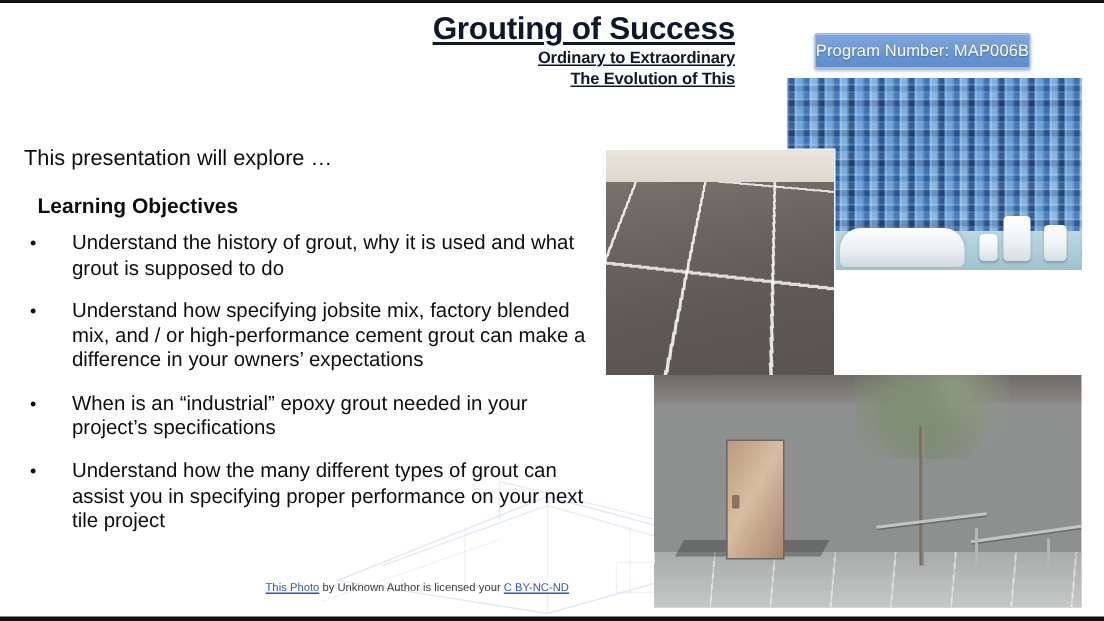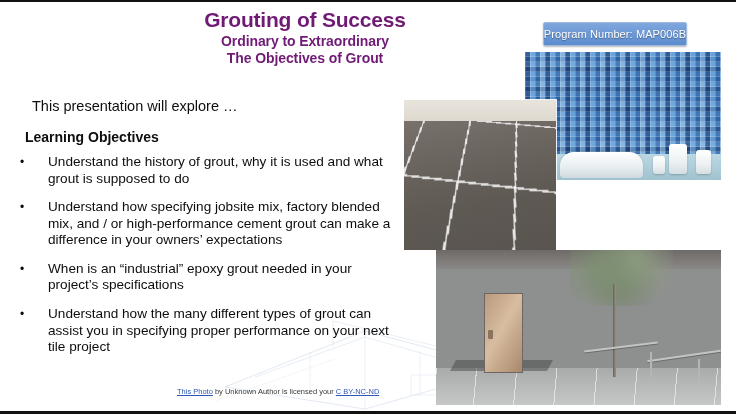--- a/index.html
+++ b/index.html
@@ -22,30 +22,31 @@
     width:300px;height:120px;
     opacity:.55;
     pointer-events:none;
   }
 
   
   .title-block{
     position:absolute;
     left:120px;top:6px;
     width:370px;
-    text-align:center;
-    color:#701a75;
+    text-align:right;
+    color:#0f172a;
+    text-decoration:underline;
   }
   .title-main{
     font-size:21px;font-weight:bold;
     letter-spacing:-.2px;
     line-height:1.18;
   }
   .title-sub{
-    font-size:14px;font-weight:bold;
+    font-size:11px;font-weight:bold;
     line-height:1.25;
     letter-spacing:-.1px;
   }
 
   
   .badge{
     position:absolute;
     left:543px;top:20px;
     width:142px;height:22px;
     background:linear-gradient(180deg,#7fa7dd 0%,#6f9ad6 45%,#5c8ccd 100%);
@@ -56,21 +57,21 @@
     color:#ffffff;
     font-size:11px;
     letter-spacing:.1px;
     text-shadow:0 1px 1px rgba(0,0,0,.35);
     white-space:nowrap;
   }
 
   
   .intro{
     position:absolute;
-    left:32px;top:96px;
+    left:16px;top:96px;
     font-size:14.5px;color:#0d0d0d;
   }
   .objectives-head{
     position:absolute;
     left:25px;top:127px;
     font-size:14px;font-weight:bold;color:#0d0d0d;
   }
   .bullets{
     position:absolute;
     left:16px;top:152px;
@@ -263,21 +264,21 @@
     <rect x="228" y="52" width="26" height="16" opacity=".4"></rect>
     <rect x="196" y="84" width="34" height="20" opacity=".3"></rect>
     <path d="M262 40 L296 54 L296 100" opacity=".3"></path>
     <circle cx="246" cy="86" r="7" opacity=".35"></circle>
     <path d="M0 110 L120 68" opacity=".25"></path>
   </svg>
 
   <div class="title-block">
     <div class="title-main">Grouting of Success</div>
     <div class="title-sub">Ordinary to Extraordinary</div>
-    <div class="title-sub">The Objectives of Grout</div>
+    <div class="title-sub">The Evolution of This</div>
   </div>
 
   <div class="badge">Program Number: MAP006B</div>
 
   <div class="intro">This presentation will explore …</div>
   <div class="objectives-head">Learning Objectives</div>
 
   <ul class="bullets">
     <li class="bullet">
       <span class="dot">•</span>

